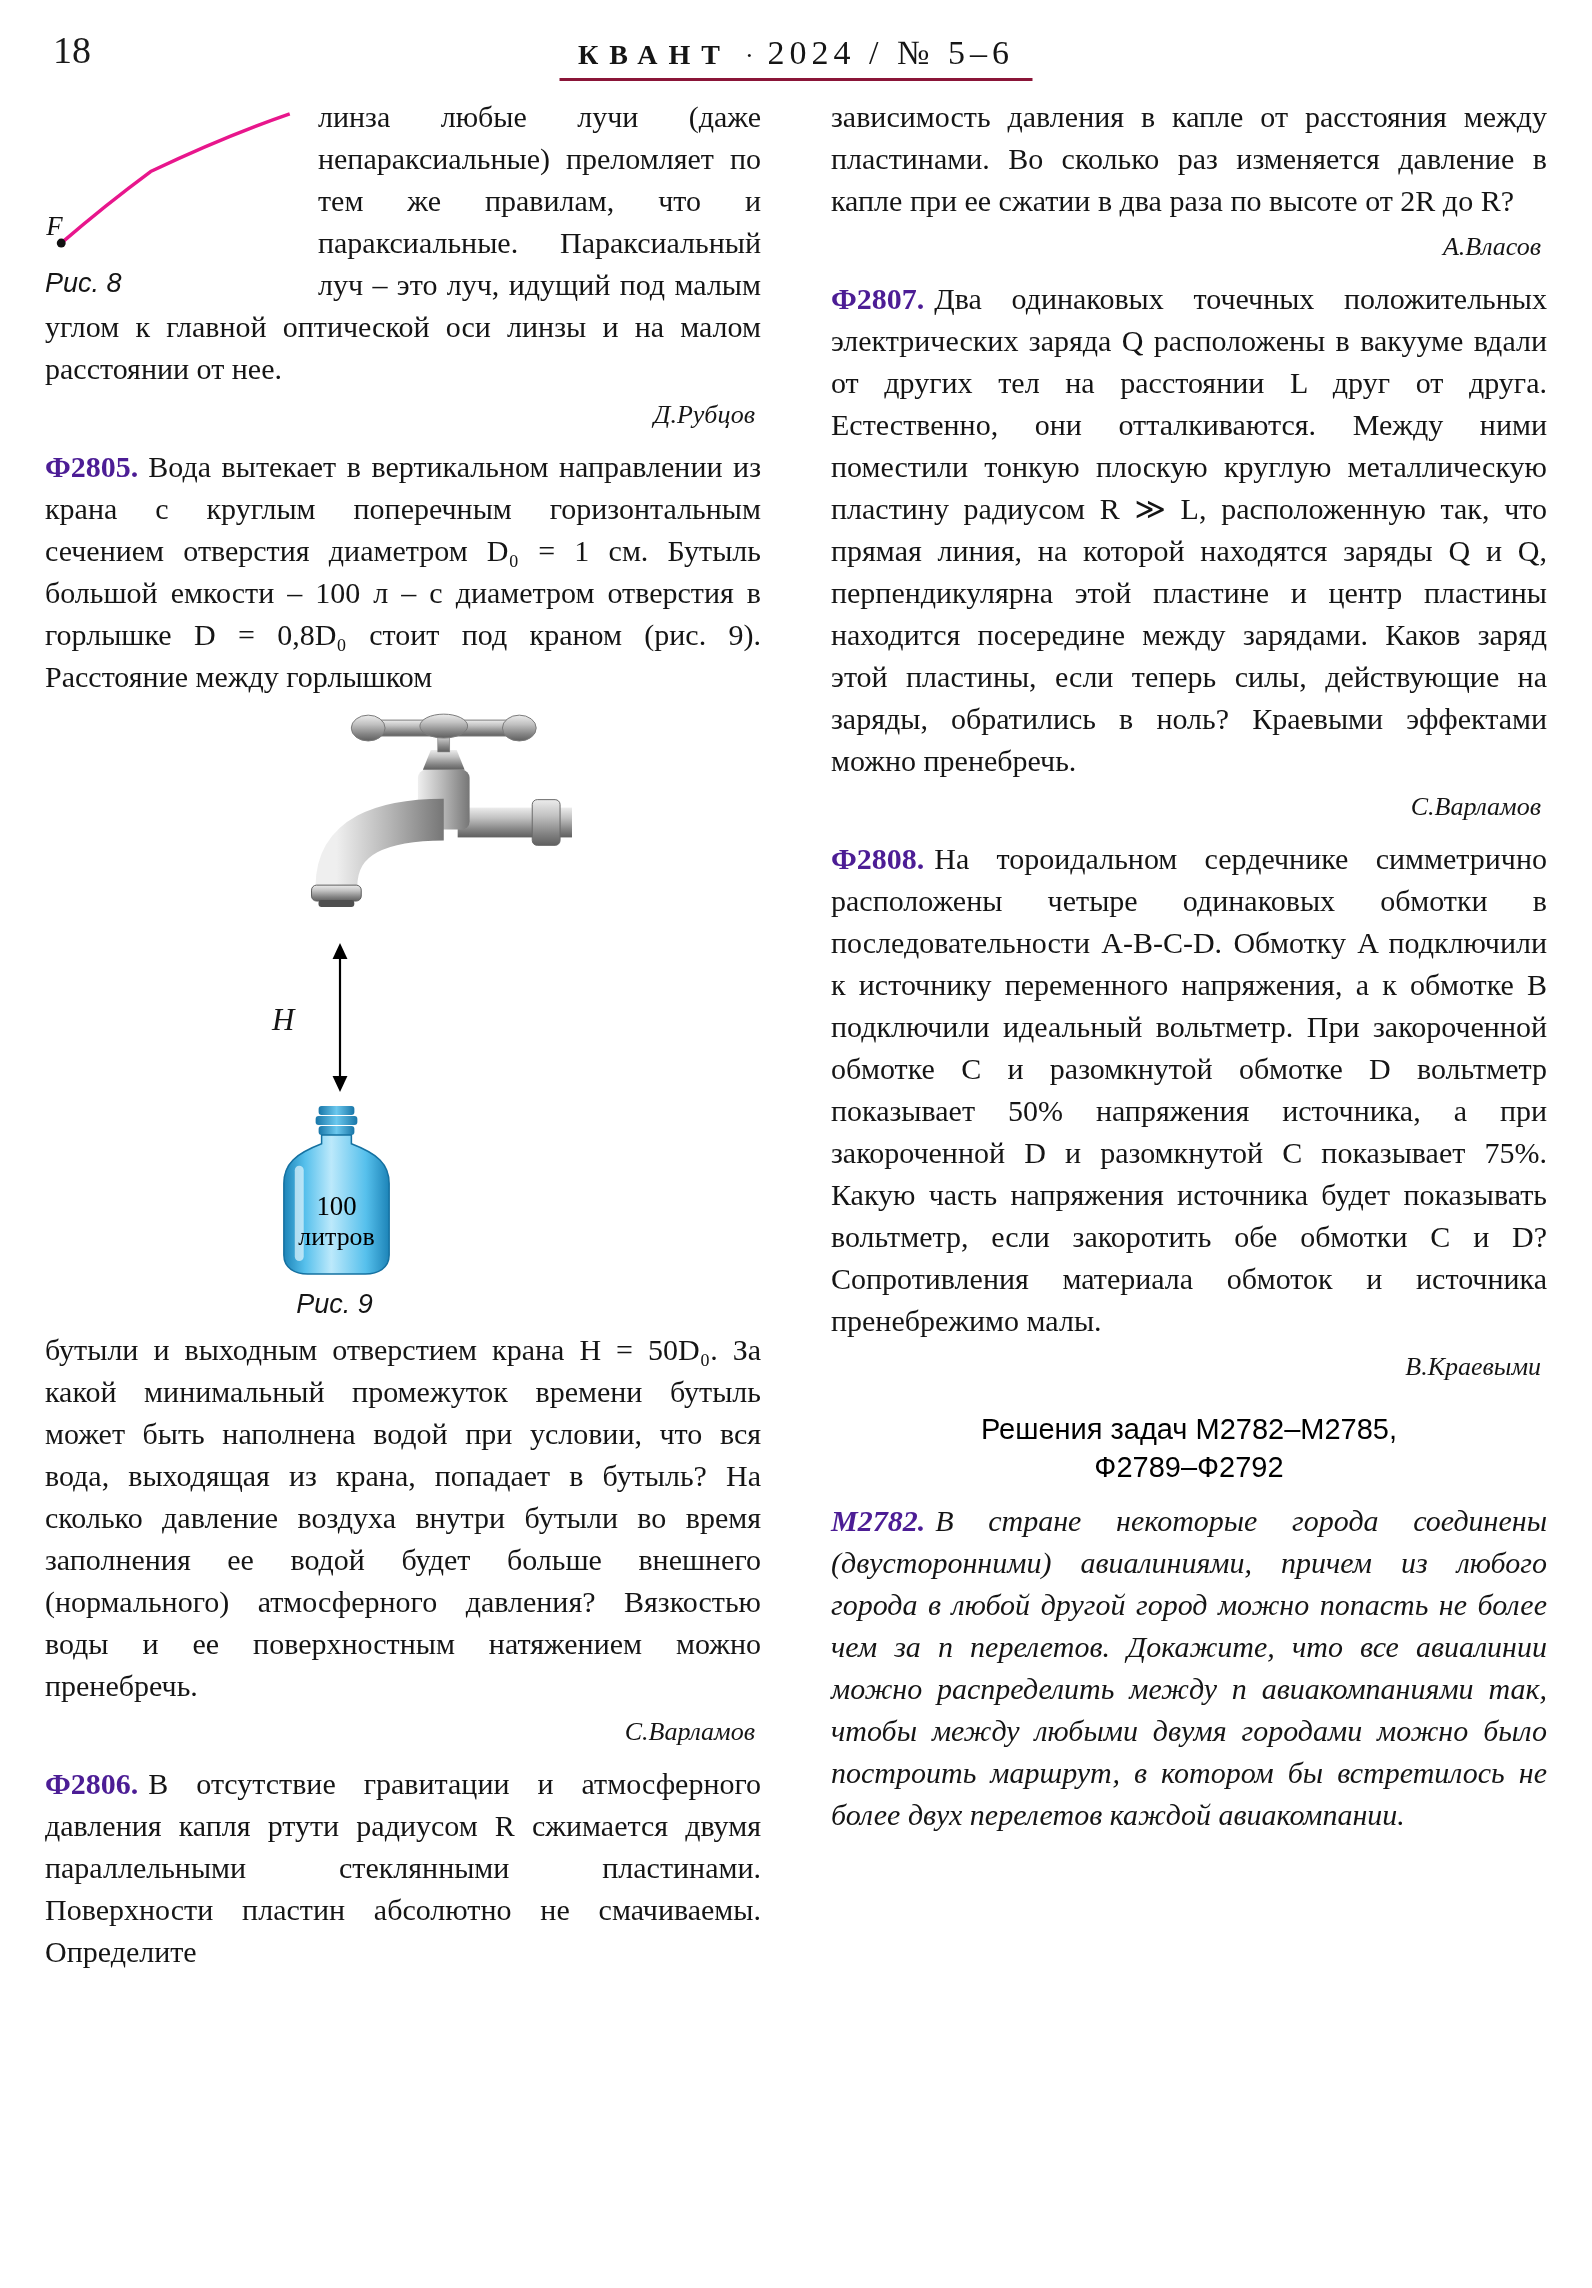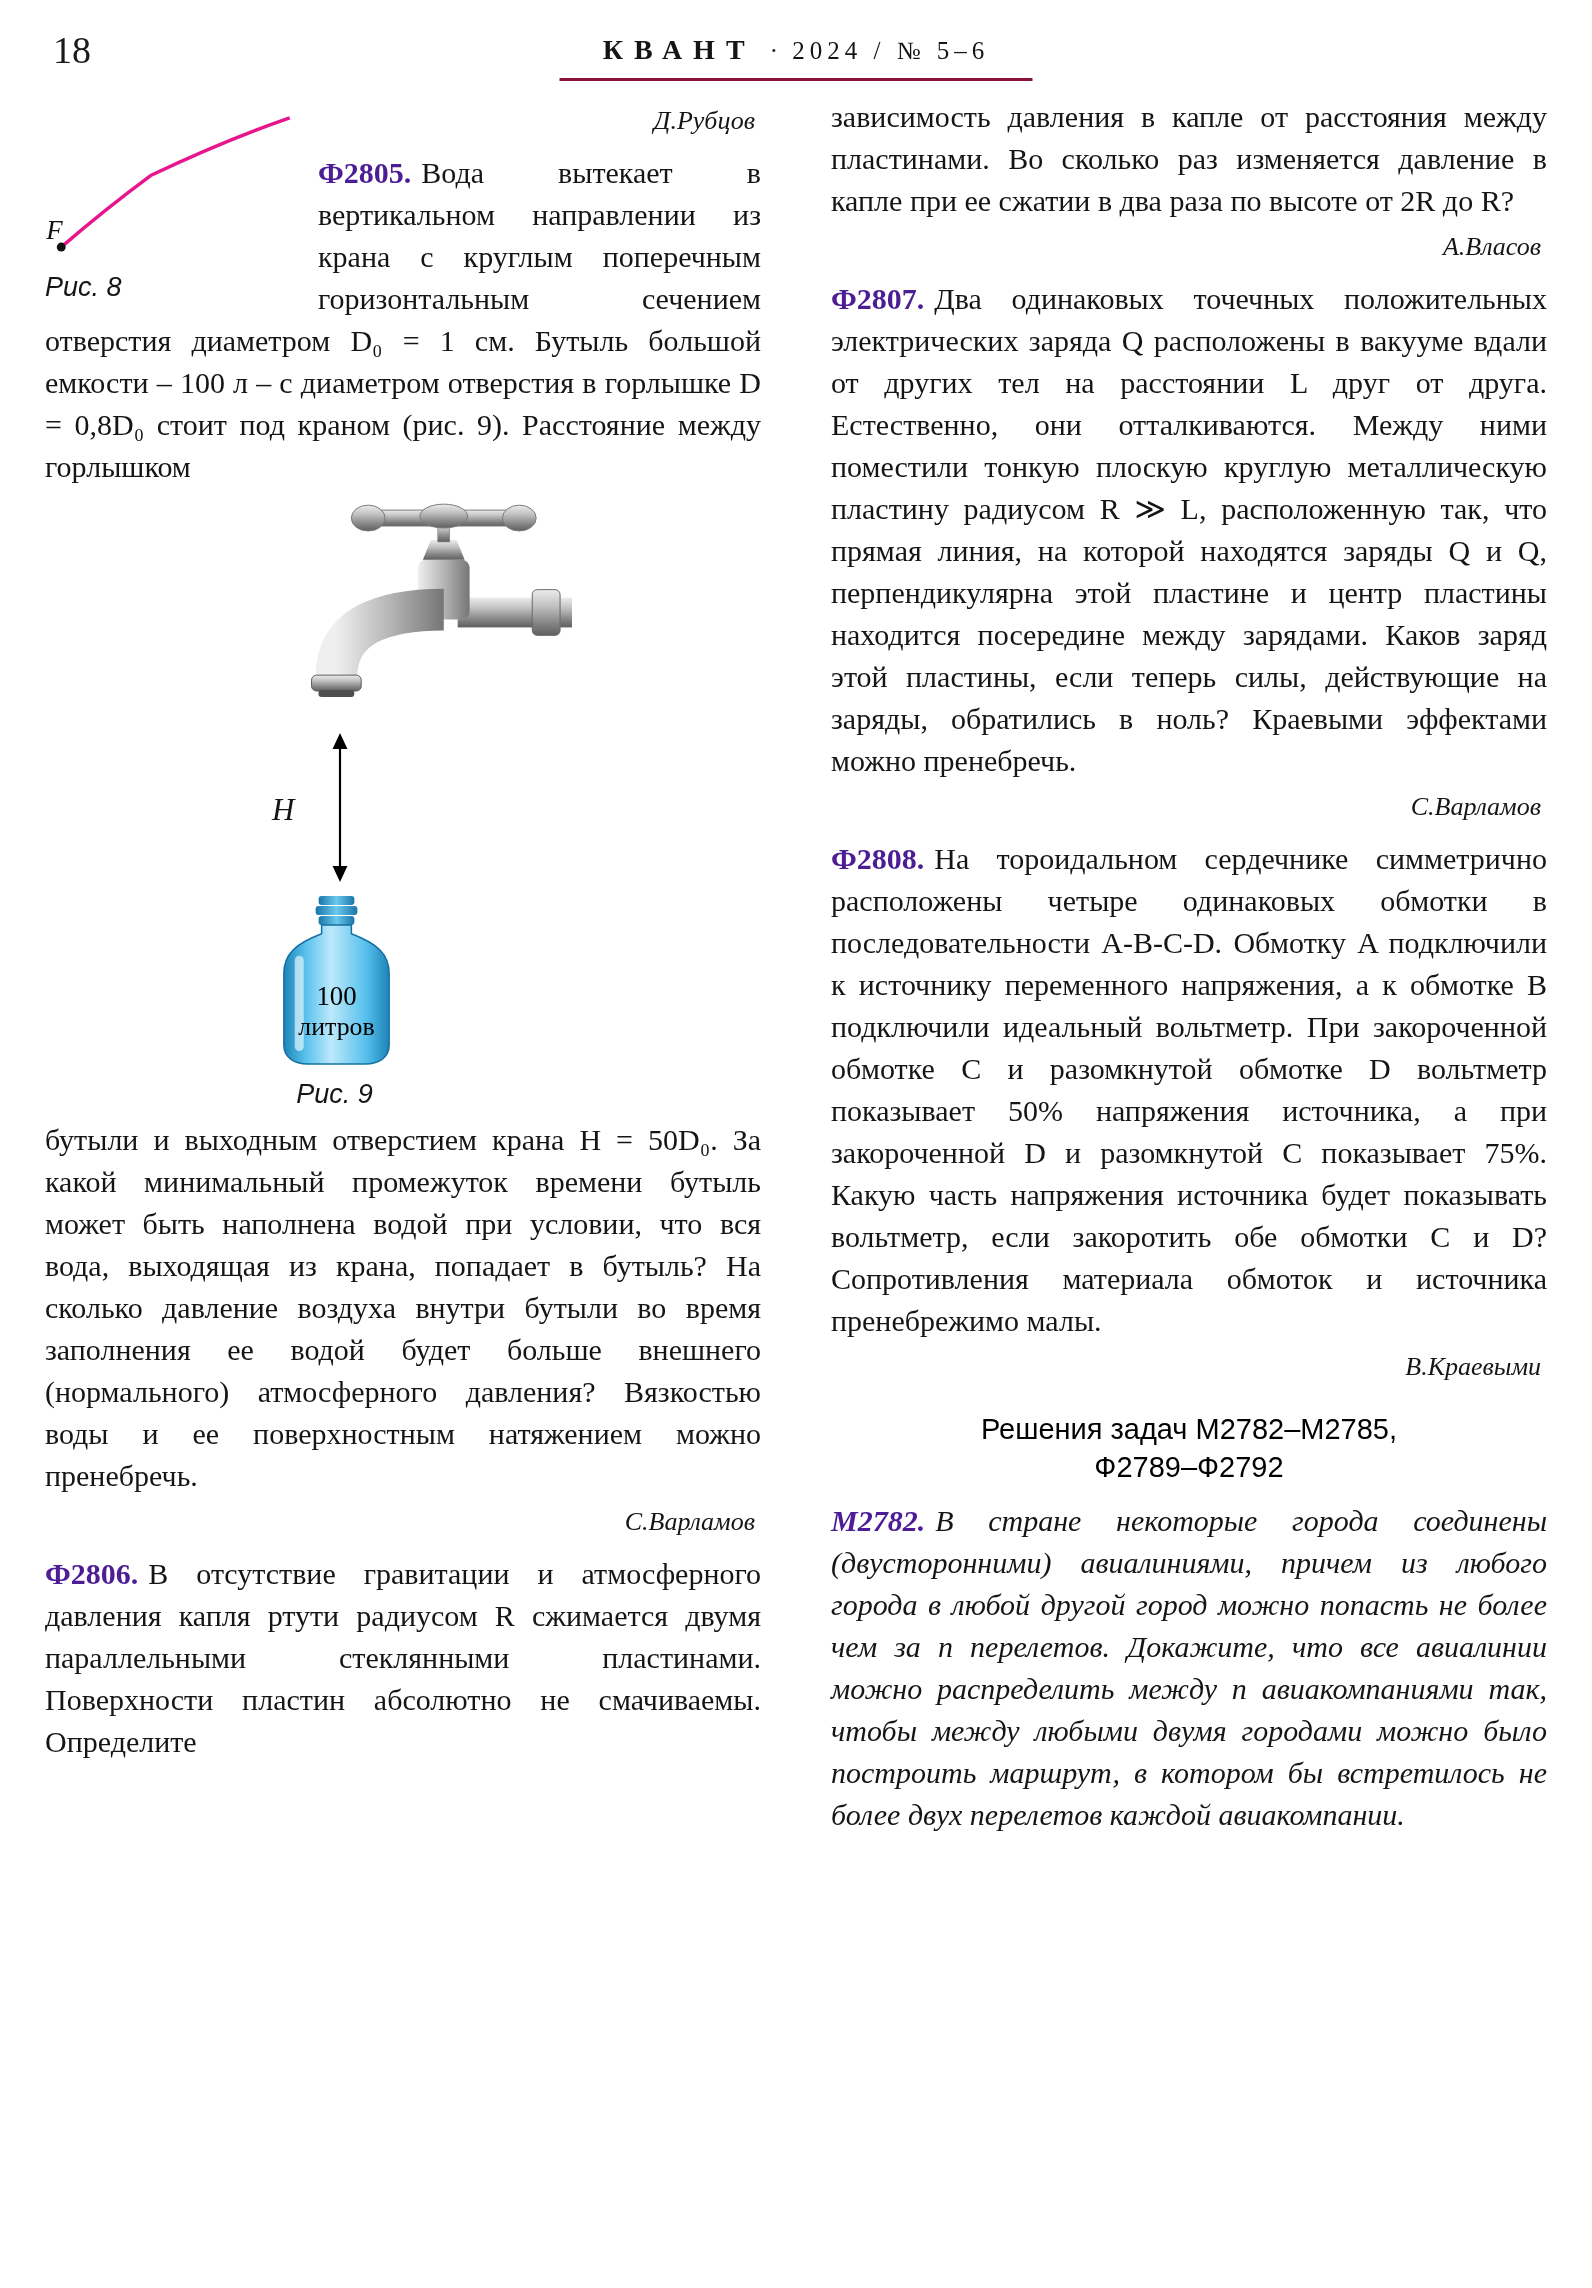--- a/index.html
+++ b/index.html
@@ -6,21 +6,21 @@
   .page{
     position:relative;width:1592px;height:2289px;background:#fff;
     font-family:"Liberation Serif",serif;color:#151515;overflow:hidden;
   }
   
   .header{position:absolute;top:26px;left:45px;right:45px;height:60px;}
   .page-num{position:absolute;left:8px;top:2px;font-size:38px;color:#1a1a1a;}
   .header-center{position:absolute;left:0;right:0;top:8px;text-align:center;white-space:nowrap;}
   .journal{font-weight:bold;font-size:28px;letter-spacing:11px;}
   .hdr-sep{font-size:26px;padding:0 14px;}
-  .issue{font-size:25px;letter-spacing:5px;}
+  .issue{font-size:34px;letter-spacing:5px;}
   .header-rule{position:absolute;left:50%;transform:translateX(-50%);top:52px;width:473px;height:3px;background:#8a1538;}
   
   .cols{position:absolute;top:96px;left:45px;width:1502px;display:flex;gap:70px;}
   .col{width:716px;font-size:30px;line-height:42px;text-align:justify;}
   .body-p{margin:0;}
   .pnum{font-weight:bold;color:#4c1d95;margin-right:10px;}
   .author{text-align:right;font-style:italic;margin:4px 6px 10px 0;font-size:26px;}
   
   .fig8-float{float:left;width:251px;margin:6px 22px 4px 0;}
   .fig-caption{font-family:"Liberation Sans",sans-serif;font-style:italic;font-size:27px;line-height:30px;margin-top:4px;text-align:left;}
@@ -57,20 +57,21 @@
 
       <div>
         <div class="fig8-float">
           <svg width="251" height="151" viewBox="0 0 252 152">
             <path d="M16,142 Q60,104 106,70 Q182,34 246,12" fill="none" stroke="#e8168c" stroke-width="3.5"></path>
             <circle cx="16" cy="142" r="4.5" fill="#111"></circle>
             <text x="1" y="134" font-family="Liberation Serif, serif" font-style="italic" font-size="27" fill="#111">F</text>
           </svg>
           <div class="fig-caption">Рис. 8</div>
         </div>
+        <p class="body-p"><span>линза любые лучи (даже непараксиальные) преломляет по тем же правилам, что и параксиальные. Параксиальный луч – это луч, идущий под малым углом к главной оптической оси линзы и на малом расстоянии от нее.</span></p>
         <div class="author">Д.Рубцов</div>
       </div>
 
       <p class="body-p"><span class="pnum">Ф2805.</span><span>Вода вытекает в вертикальном направлении из крана с круглым поперечным горизонтальным сечением отверстия диаметром D₀ = 1 см. Бутыль большой емкости – 100 л – с диаметром отверстия в горлышке D = 0,8D₀ стоит под краном (рис. 9). Расстояние между горлышком</span></p>
 
       <div class="fig9">
         <svg class="faucet" width="338" height="229" viewBox="0 0 340 230">
           <defs>
             <linearGradient id="mv" x1="0" y1="0" x2="0" y2="1">
               <stop offset="0" stop-color="#ececec"></stop>

